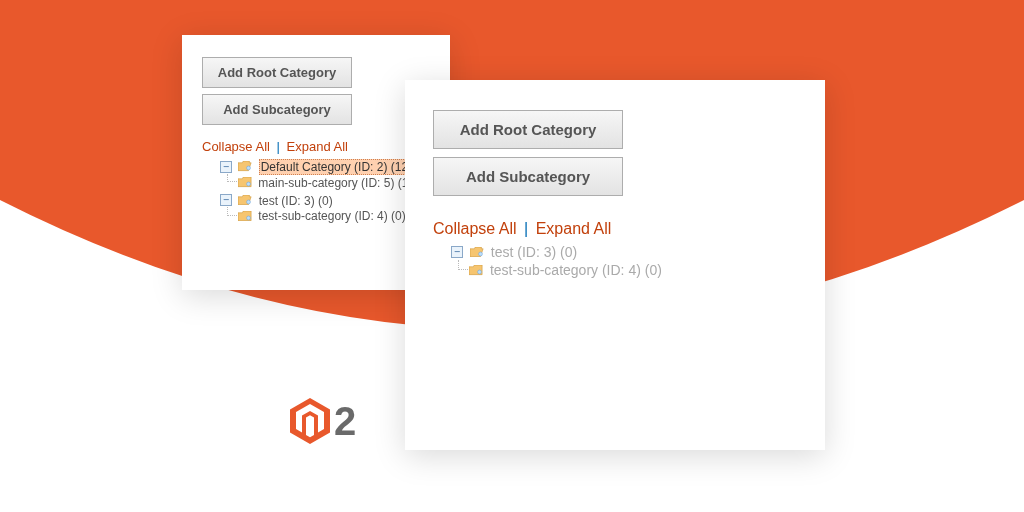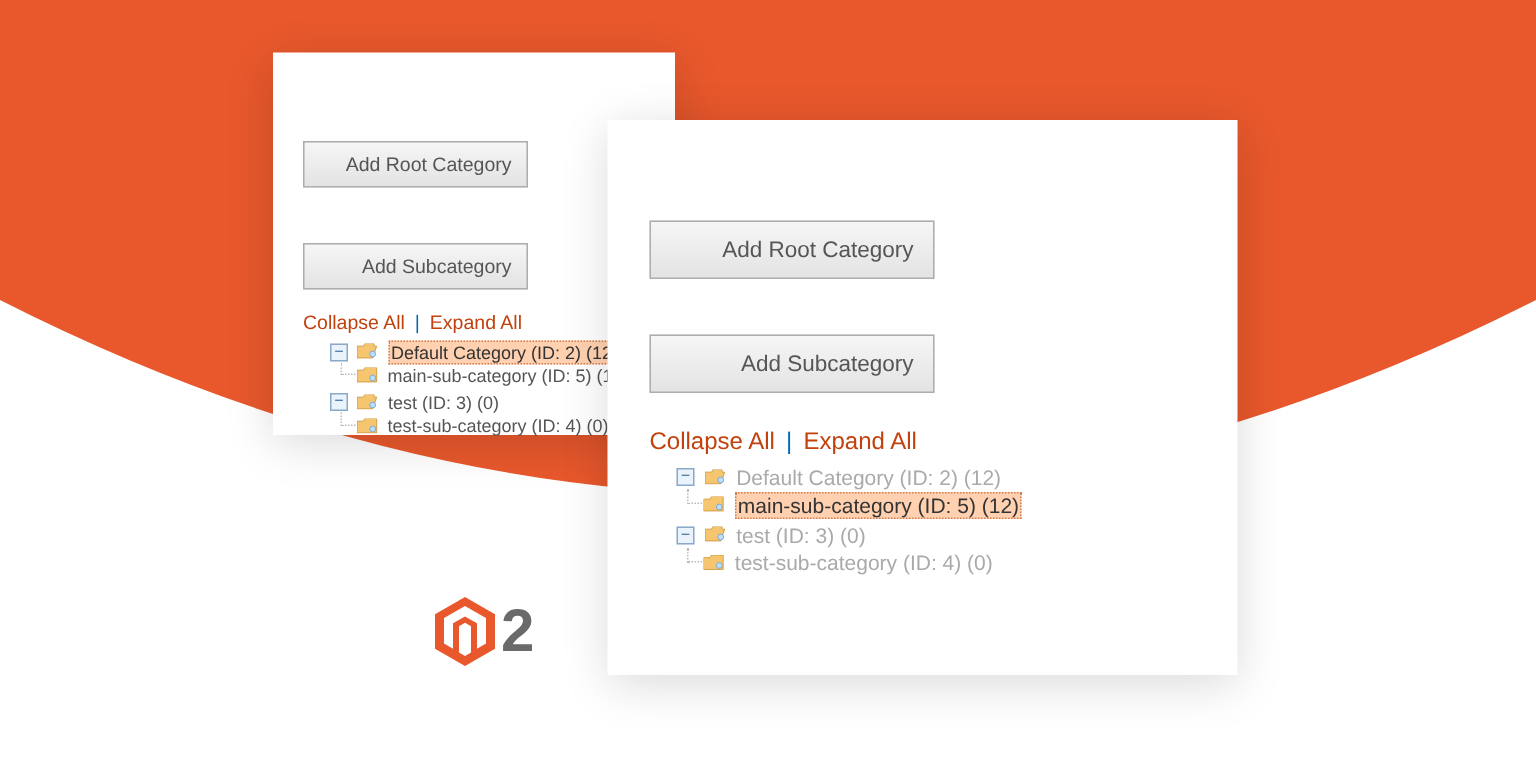--- a/index.html
+++ b/index.html
@@ -44,25 +44,24 @@
     width: 420px;
     height: 370px;
     padding: 30px 28px;
     box-sizing: border-box;
   }
   .btn {
     display: block;
     border: 1px solid #adadad;
     background: #e3e3e3 linear-gradient(#f6f6f6, #e3e3e3);
     color: #555;
-    font-weight: 400;
-    text-align: right;
+    font-weight: 700;
+    text-align: center;
     box-sizing: border-box;
     cursor: pointer;
-    margin-top: 37px;
   }
   .panel-back .btn {
     width: 150px;
     font-size: 13px;
     padding: 7px 10px;
     margin-bottom: 6px;
   }
   .panel-front .btn {
     width: 190px;
     font-size: 15px;
@@ -235,41 +234,20 @@
     <div class="tree">
       <ul>
         <li>
           <span class="toggle">−</span>
           <span class="folder">
             <svg viewBox="0 0 16 12">
                 <path d="M0 2 L5 2 L6 0 L13 0 L13 2 L15 2 L12 11 L0 11 Z" fill="#f6c570" stroke="#c89030" stroke-width="0.6"></path>
                 <circle cx="12" cy="8" r="2.2" fill="#bcdffb" stroke="#6aa0d8" stroke-width="0.6"></circle>
               </svg>
           </span>
-          <span class="node-label dim">Default Category (ID: 2) (12)</span>
-          <ul>
-            <li>
-              <span class="folder">
-                <svg viewBox="0 0 16 12">
-                    <path d="M0 2 L5 2 L6 0 L15 0 L15 11 L0 11 Z" fill="#f6c570" stroke="#c89030" stroke-width="0.6"></path>
-                    <circle cx="12" cy="8" r="2.2" fill="#bcdffb" stroke="#6aa0d8" stroke-width="0.6"></circle>
-                  </svg>
-              </span>
-              <span class="node-label hl">main-sub-category (ID: 5) (12)</span>
-            </li>
-          </ul>
-        </li>
-        <li>
-          <span class="toggle">−</span>
-          <span class="folder">
-            <svg viewBox="0 0 16 12">
-                <path d="M0 2 L5 2 L6 0 L13 0 L13 2 L15 2 L12 11 L0 11 Z" fill="#f6c570" stroke="#c89030" stroke-width="0.6"></path>
-                <circle cx="12" cy="8" r="2.2" fill="#bcdffb" stroke="#6aa0d8" stroke-width="0.6"></circle>
-              </svg>
-          </span>
           <span class="node-label dim">test (ID: 3) (0)</span>
           <ul>
             <li>
               <span class="folder">
                 <svg viewBox="0 0 16 12">
                     <path d="M0 2 L5 2 L6 0 L15 0 L15 11 L0 11 Z" fill="#f6c570" stroke="#c89030" stroke-width="0.6"></path>
                     <circle cx="12" cy="8" r="2.2" fill="#bcdffb" stroke="#6aa0d8" stroke-width="0.6"></circle>
                   </svg>
               </span>
               <span class="node-label dim">test-sub-category (ID: 4) (0)</span>

